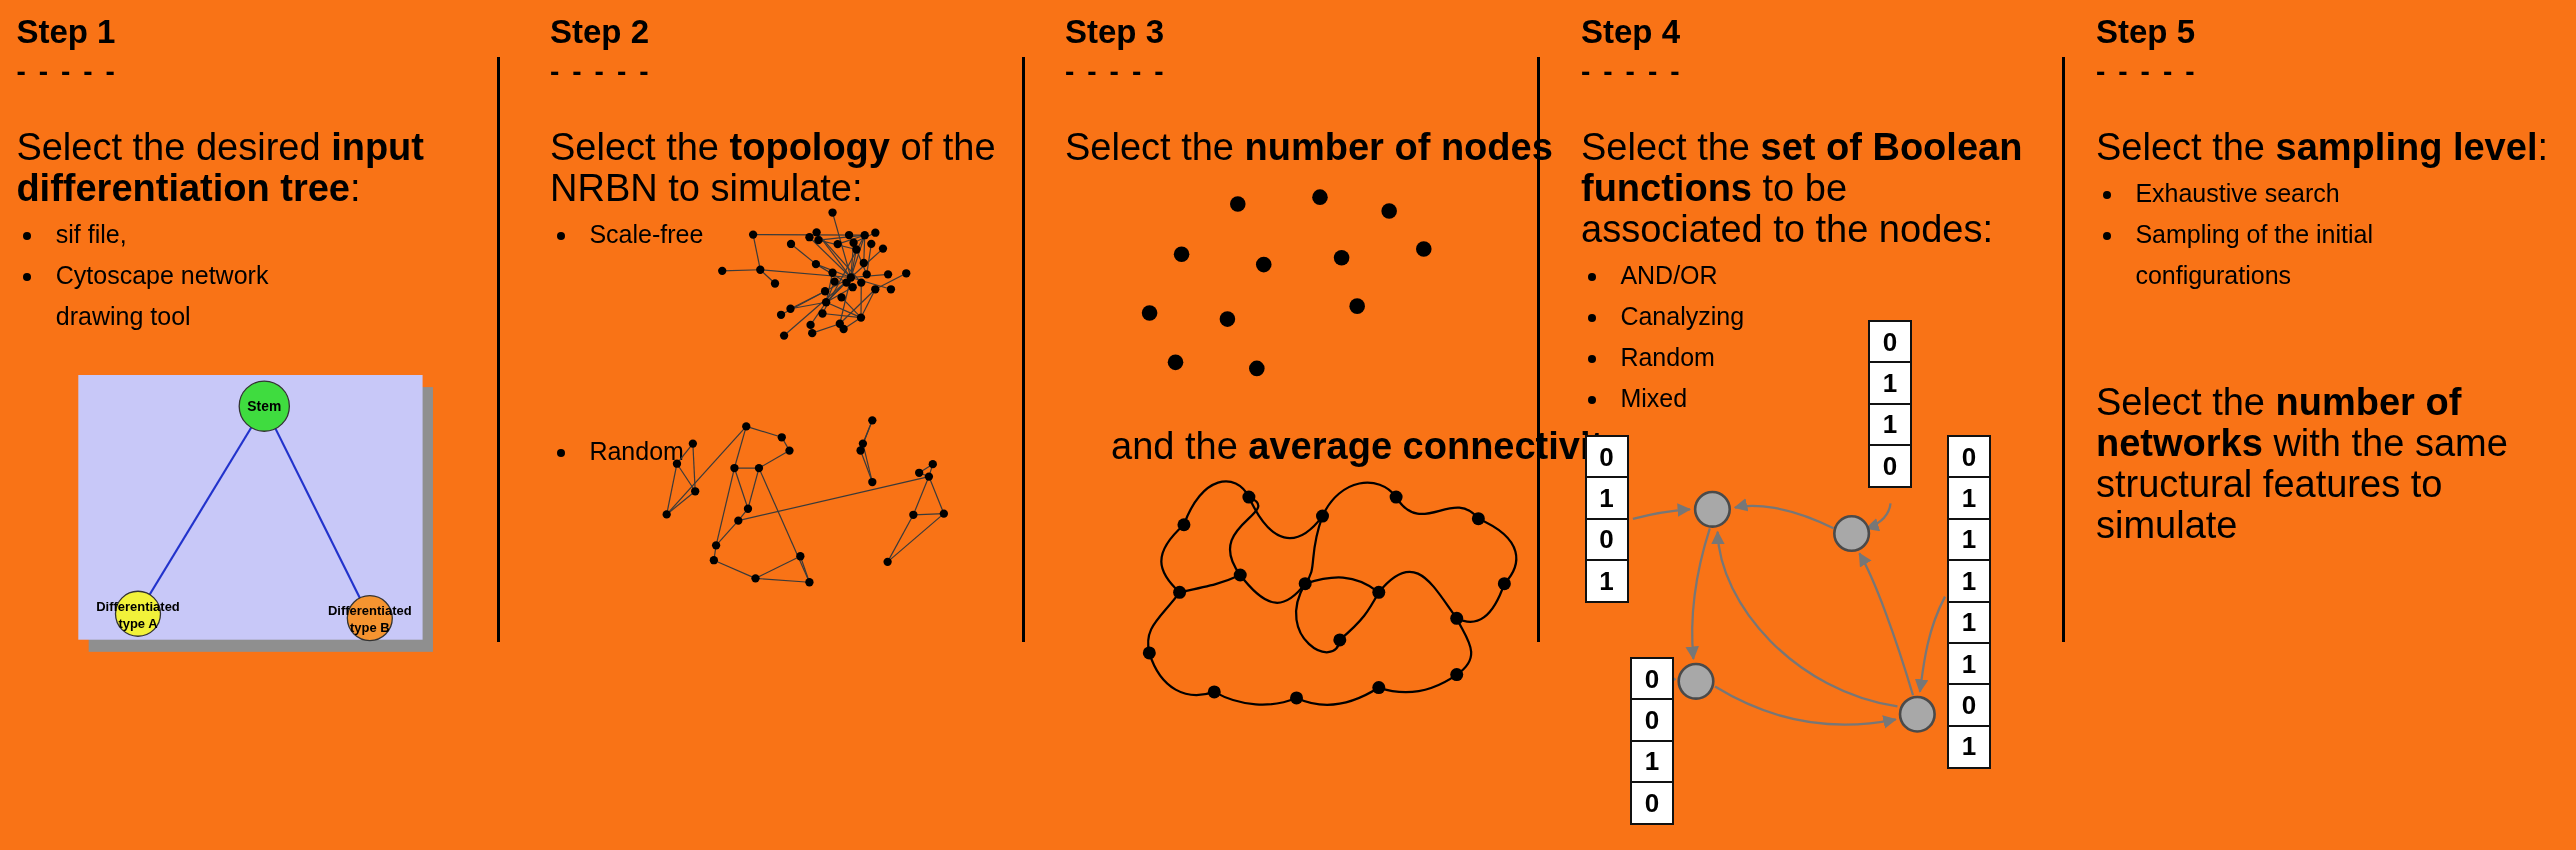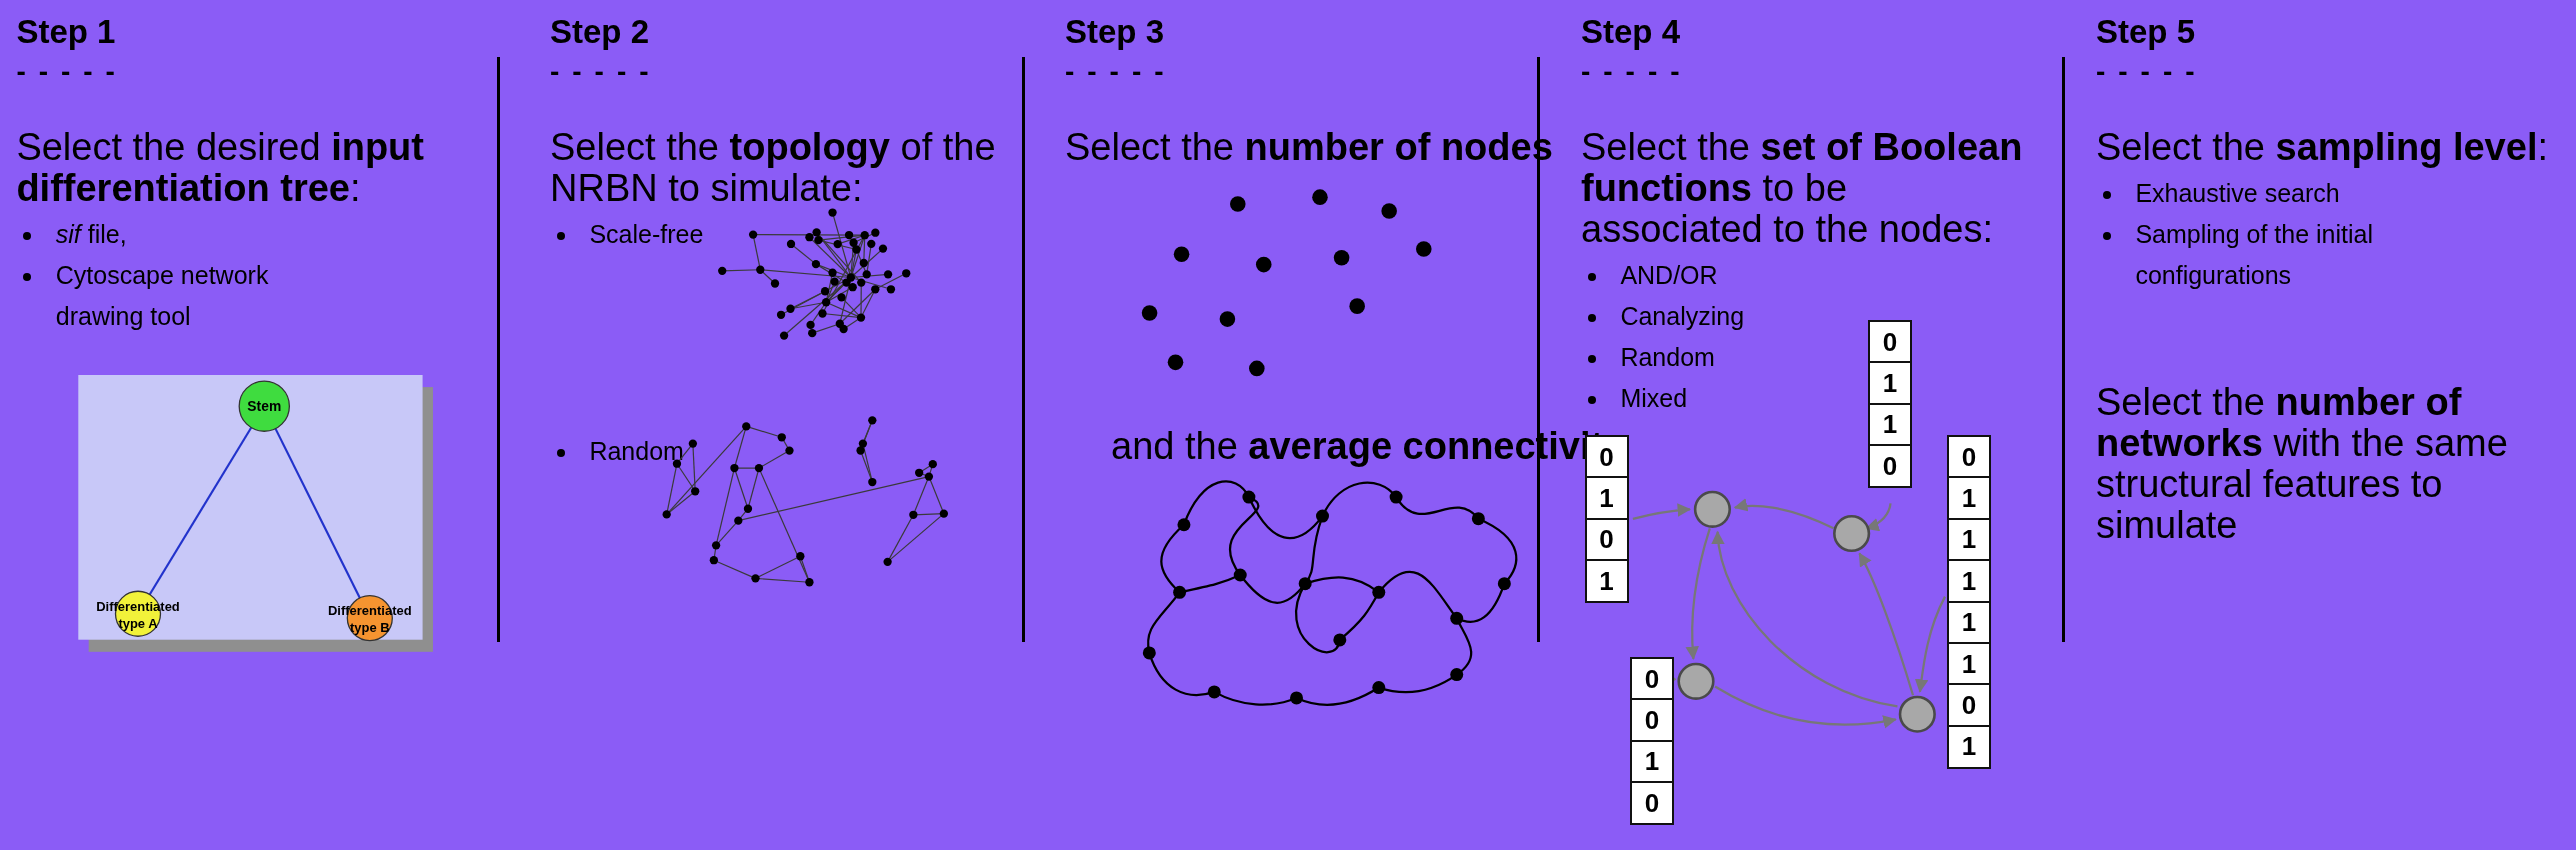--- a/index.html
+++ b/index.html
@@ -1,28 +1,28 @@
 <!DOCTYPE html>
 <html style="font-size:14px"><head>
 <meta charset="utf-8">
 <style>
   html,body{margin:0;padding:0;background:#fff;}
   body{font-family:"Liberation Sans",sans-serif;color:#000;}
-  .figure{position:relative;width:2576px;height:851px;background:#8b5cf6;overflow:hidden;}
+  .figure{position:relative;width:2576px;height:851px;background:#f97316;overflow:hidden;}
   .col{position:absolute;top:12px;}
   .col1{left:16.4px;width:450px;}
   .col2{left:550px;width:454px;}
   .col3{left:1065px;width:472px;}
   .col4{left:1581px;width:454px;}
   .col5{left:2096px;width:463px;}
   .step-title{font-size:33px;font-weight:700;line-height:40px;margin:0;}
   .dashes{font-size:28px;font-weight:700;line-height:35px;letter-spacing:2.6px;margin:1.7px 0 38px;}
   .body{font-size:38px;line-height:41px;margin:0;}
   .b{font-weight:700;}
-  .i{font-style:italic;}
+  .i{}
   ul.blist{margin:5.2px 0 0;padding:0 0 0 29px;font-size:25px;line-height:41px;list-style:disc;}
   ul.blist li{padding-left:10.4px;margin:0;}
   .col1 ul.blist li{max-width:299px;}
   .col5 ul.blist li{max-width:372px;}
   .vdiv{position:absolute;top:57px;width:2.6px;height:585px;background:#000;}
   .abs{position:absolute;}
   
   .bool-graphic{position:absolute;left:0;top:308px;width:415px;height:536px;}
   .bool-graphic svg{position:absolute;left:0;top:0;}
   .ttable{position:absolute;}

